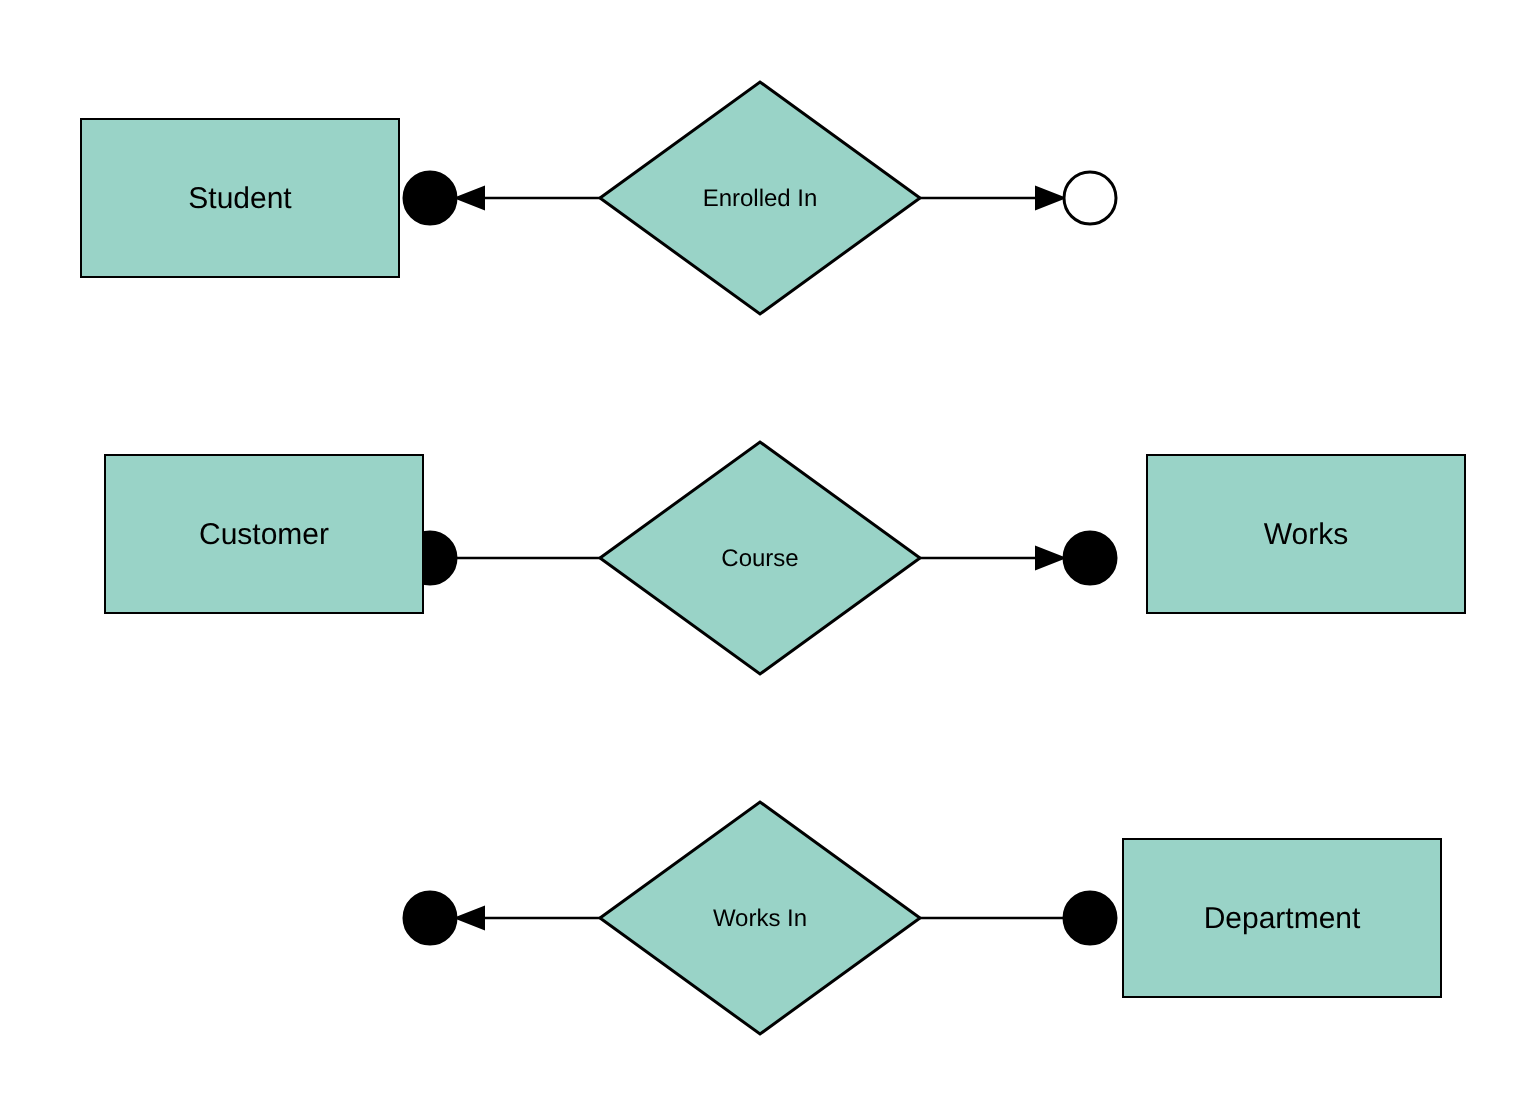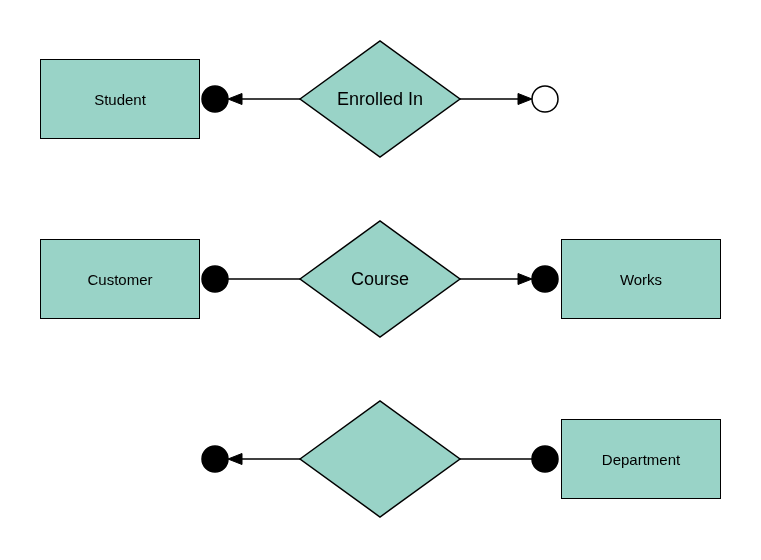--- a/index.html
+++ b/index.html
@@ -48,30 +48,30 @@
     border: 1.6px solid #000000;
     display: flex;
     align-items: center;
     justify-content: center;
     font-size: 15px;
     color: #000000;
   }
   .entity-left  { left: 40px; }
   .entity-right { left: 561px; }
   .row1 { top: 59px; }
-  .row2 { top: 239px; }
+  .row2 { top: 227px; margin-left: 12px; }
   .row3 { top: 419px; }
   .diamond-label {
     position: absolute;
     left: 300px;
     width: 160px;
     height: 18px;
     line-height: 18px;
     text-align: center;
-    font-size: 18px;
+    font-size: 12px;
     color: #000000;
   }
   .dlab1 { top: 90px; }
   .dlab2 { top: 270px; }
   .dlab3 { top: 450px; }
 </style>
 </head>
 <body>
 
 <div class="canvas">
@@ -129,14 +129,15 @@
   <div class="entity entity-right row2">
     <span>Works</span>
   </div>
 
   <div class="entity entity-right row3">
     <span>Department</span>
   </div>
 
   <div class="diamond-label dlab1">Enrolled In</div>
   <div class="diamond-label dlab2">Course</div>
+  <div class="diamond-label dlab3">Works In</div>
 
 </div>
 
 </body></html>

